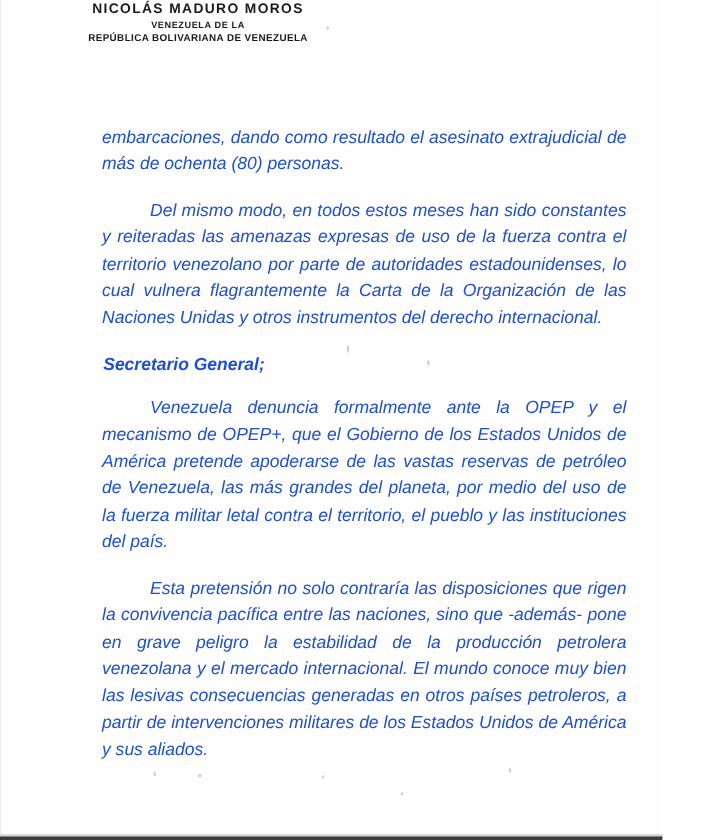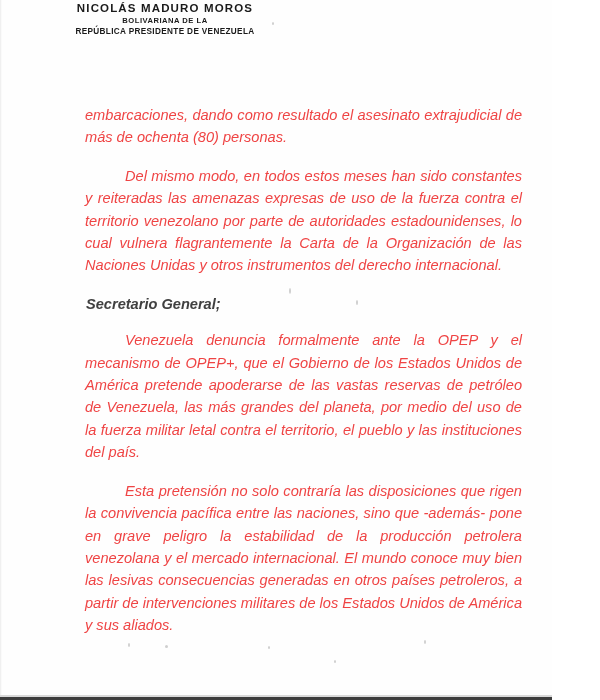--- a/index.html
+++ b/index.html
@@ -80,58 +80,58 @@
     top: 104px;
     width: 437px;
   }
   p.para {
     margin: 0 0 16px 0;
     font-size: 14.6px;
     font-style: italic;
     line-height: 22.4px;
     text-align: justify;
     text-indent: 40px;
-    color: #ef4444;
+    color: #1d4ed8;
     word-spacing: 0px;
   }
   p.para.no-indent {
     text-indent: 0;
   }
   p.para:last-child {
     margin-bottom: 0;
   }
   h2.heading {
     margin: 0 0 14px 0;
     font-size: 14.6px;
     font-style: italic;
     font-weight: 700;
     line-height: 22.4px;
     text-align: left;
     text-indent: 1px;
-    color: #404040;
+    color: #1d4ed8;
   }
   
   .speck {
     position: absolute;
     background: #cfcfcf;
     border-radius: 50%;
     pointer-events: none;
   }
 </style>
 </head>
 <body>
 
 <div class="page">
 
   <div class="scan-edge-left"></div>
 
   <div class="letterhead">
     <div class="lh-name">NICOLÁS MADURO MOROS</div>
-    <div class="lh-sub1">BOLIVARIANA DE LA</div>
-    <div class="lh-sub2">REPÚBLICA PRESIDENTE DE VENEZUELA</div>
+    <div class="lh-sub1">VENEZUELA DE LA</div>
+    <div class="lh-sub2">REPÚBLICA BOLIVARIANA DE VENEZUELA</div>
   </div>
 
   <div class="body-block">
 
     <p class="para no-indent">embarcaciones, dando como resultado el asesinato extrajudicial de más de ochenta (80) personas.</p>
 
     <p class="para">Del mismo modo, en todos estos meses han sido constantes y reiteradas las amenazas expresas de uso de la fuerza contra el territorio venezolano por parte de autoridades estadounidenses, lo cual vulnera flagrantemente la Carta de la Organización de las Naciones Unidas y otros instrumentos del derecho internacional.</p>
 
     <h2 class="heading">Secretario General;</h2>
 

